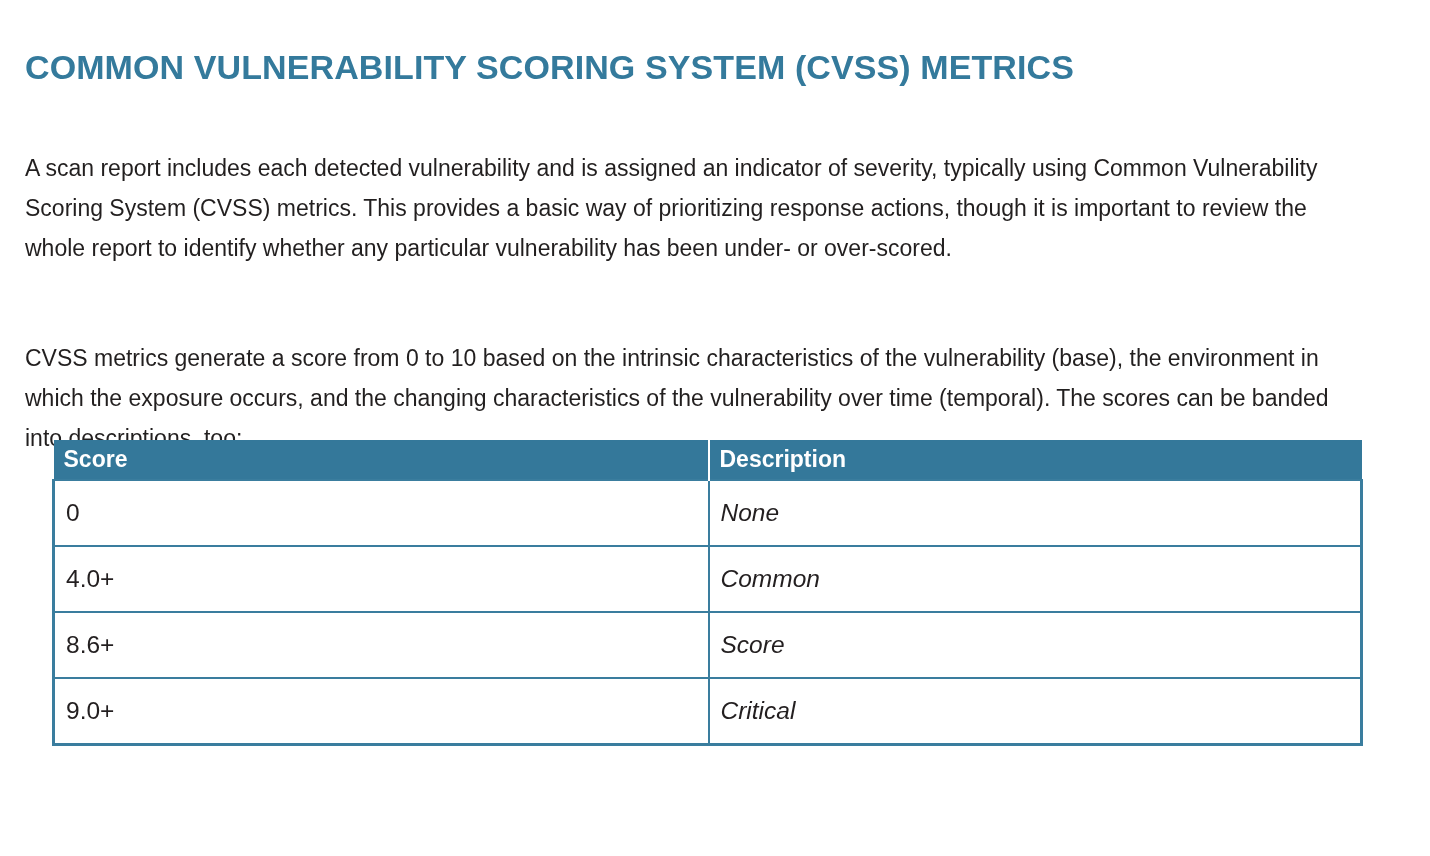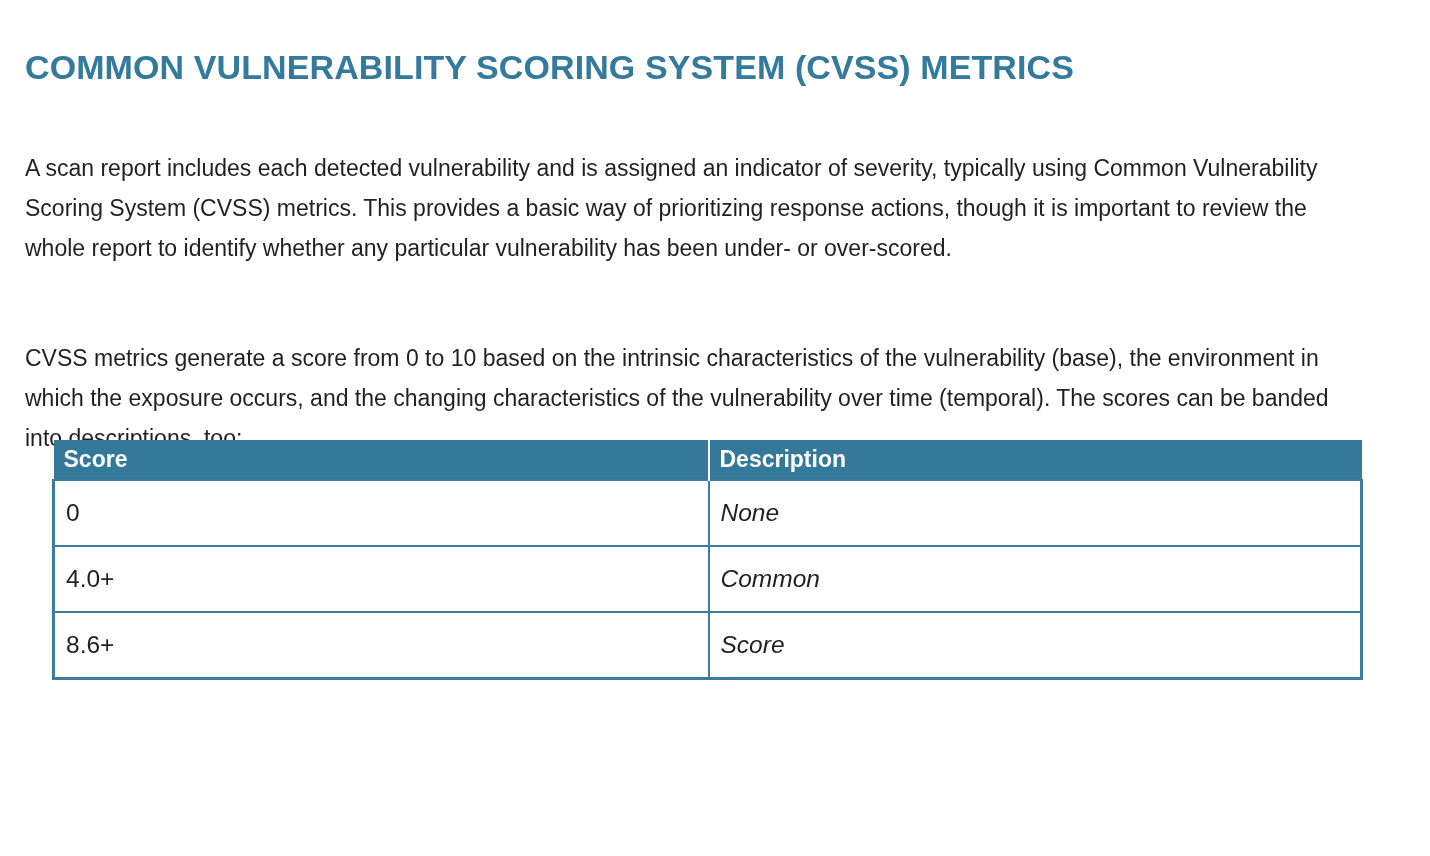--- a/index.html
+++ b/index.html
@@ -127,16 +127,20 @@
         <td>None</td>
       </tr>
       <tr>
         <td>4.0+</td>
         <td>Common</td>
       </tr>
       <tr>
         <td>8.6+</td>
         <td>Score</td>
       </tr>
+      <tr>
+        <td>9.0+</td>
+        <td>Critical</td>
+      </tr>
     </tbody>
   </table>
 
 </div>
 
 </body></html>

